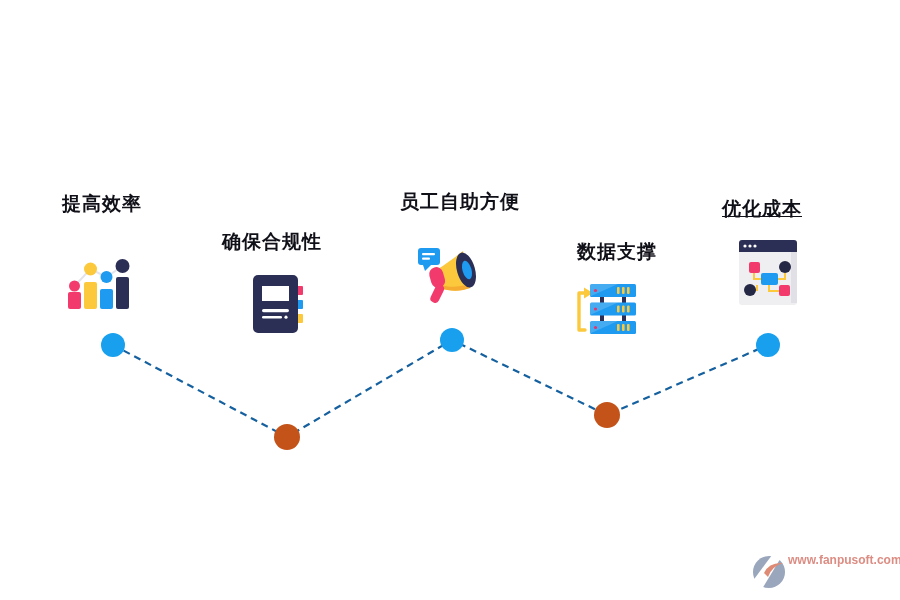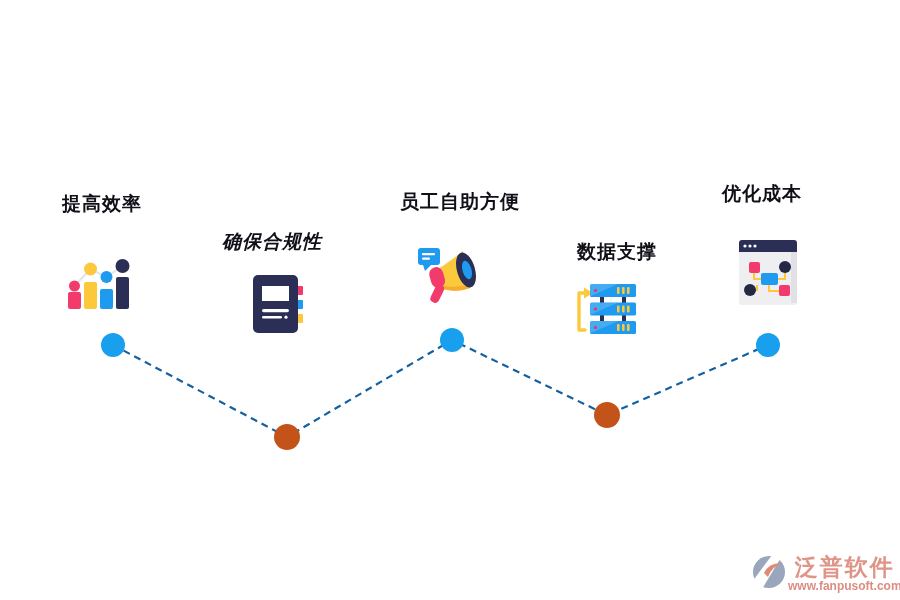--- a/index.html
+++ b/index.html
@@ -76,21 +76,21 @@
         <circle cx="22.5" cy="10" r="6.5" fill="#fcc93c"></circle>
         <rect x="32" y="30" width="13" height="20" rx="2" fill="#1e9af0"></rect>
         <circle cx="38.5" cy="18" r="6" fill="#1e9af0"></circle>
         <rect x="48" y="18" width="13" height="32" rx="2" fill="#2b2f55"></rect>
         <circle cx="54.5" cy="7" r="7" fill="#2b2f55"></circle>
       </svg>
     </div>
   </div>
 
   <div>
-    <div class="feature-label" style="left:222px; top:229px;font-style:italic;">确保合规性</div>
+    <div class="feature-label" style="left:222px; top:229px;">确保合规性</div>
     <div class="feature-icon" style="left:253px; top:275px;">
       <svg width="50" height="58" viewBox="0 0 50 58">
         <rect x="43" y="11" width="7" height="9" rx="1" fill="#f23a6d"></rect>
         <rect x="43" y="25" width="7" height="9" rx="1" fill="#1e9af0"></rect>
         <rect x="43" y="39" width="7" height="9" rx="1" fill="#fcc93c"></rect>
         <rect x="0" y="0" width="45" height="58" rx="5" fill="#2b2f55"></rect>
         <rect x="9" y="11" width="27" height="15" fill="#ffffff"></rect>
         <rect x="9" y="34" width="27" height="3.2" rx="1.6" fill="#ffffff"></rect>
         <rect x="9" y="41" width="20" height="2.6" rx="1.3" fill="#ffffff"></rect>
         <circle cx="33" cy="42.2" r="1.6" fill="#ffffff"></circle>
@@ -146,21 +146,21 @@
           <circle cx="25.5" cy="44.5" r="1.6" fill="#e8336b"></circle>
           <rect x="47" y="41" width="2.6" height="7" rx="1" fill="#fcc93c"></rect>
           <rect x="52" y="41" width="2.6" height="7" rx="1" fill="#fcc93c"></rect>
           <rect x="57" y="41" width="2.6" height="7" rx="1" fill="#fcc93c"></rect>
         </g>
       </svg>
     </div>
   </div>
 
   <div>
-    <div class="feature-label" style="left:722px; top:181px;">优化成本</div>
+    <div class="feature-label" style="left:722px; top:196px;text-decoration:underline;">优化成本</div>
     <div class="feature-icon" style="left:739px; top:240px;">
       <svg width="58" height="65" viewBox="0 0 58 65">
         <rect x="0" y="0" width="58" height="65" rx="3" fill="#efeff2"></rect>
         <rect x="52" y="10" width="6" height="53" fill="#e0e0e6"></rect>
         <path d="M0,3 a3,3 0 0 1 3,-3 h52 a3,3 0 0 1 3,3 v9 h-58 z" fill="#2b2f55"></path>
         <circle cx="6" cy="6" r="1.6" fill="#ffffff"></circle>
         <circle cx="11" cy="6" r="1.6" fill="#ffffff"></circle>
         <circle cx="16" cy="6" r="1.6" fill="#ffffff"></circle>
         <path d="M15,33 L15,39 L23,39" stroke="#fcc93c" stroke-width="2" fill="none"></path>
         <path d="M38,39 L46,39 L46,33" stroke="#fcc93c" stroke-width="2" fill="none"></path>
@@ -177,18 +177,17 @@
 
   <div id="watermark">
     <span>
       <svg width="34" height="36" viewBox="0 0 34 36">
         <circle cx="17" cy="18" r="16" fill="#9aa6bc"></circle>
         <polygon points="-3,32 23,-3 33,-3 7,40" fill="#ffffff"></polygon>
         <path d="M12,19 Q17,8 31,9 Q20,12 16,23 Z" fill="#df8a74"></path>
       </svg>
     </span>
     <span class="wm-text">
-      <span class="wm-brand">泛普软件</span>
       <span class="wm-url">www.fanpusoft.com</span>
     </span>
   </div>
 
 </div>
 
 </body></html>

